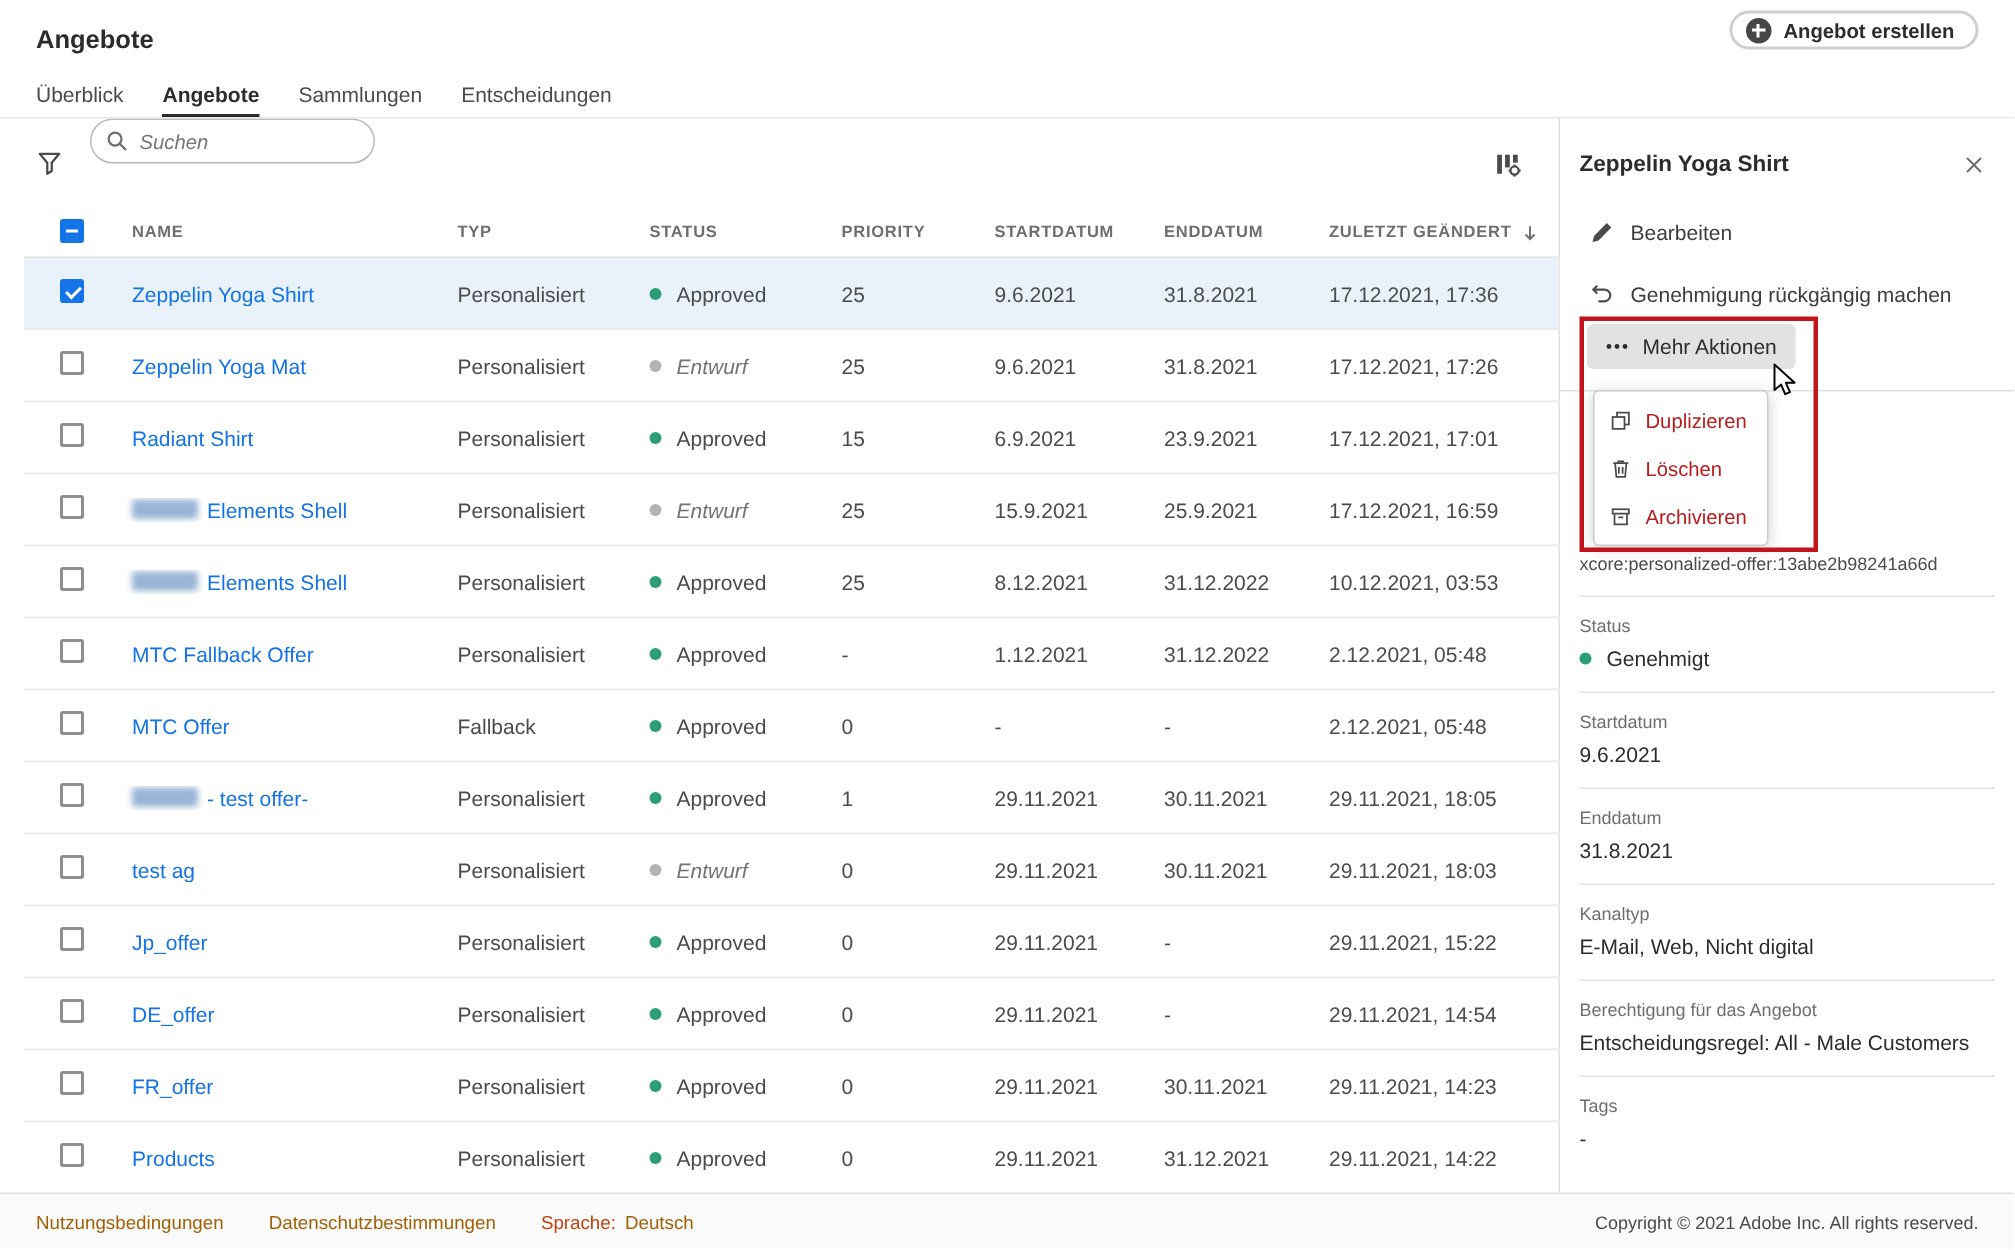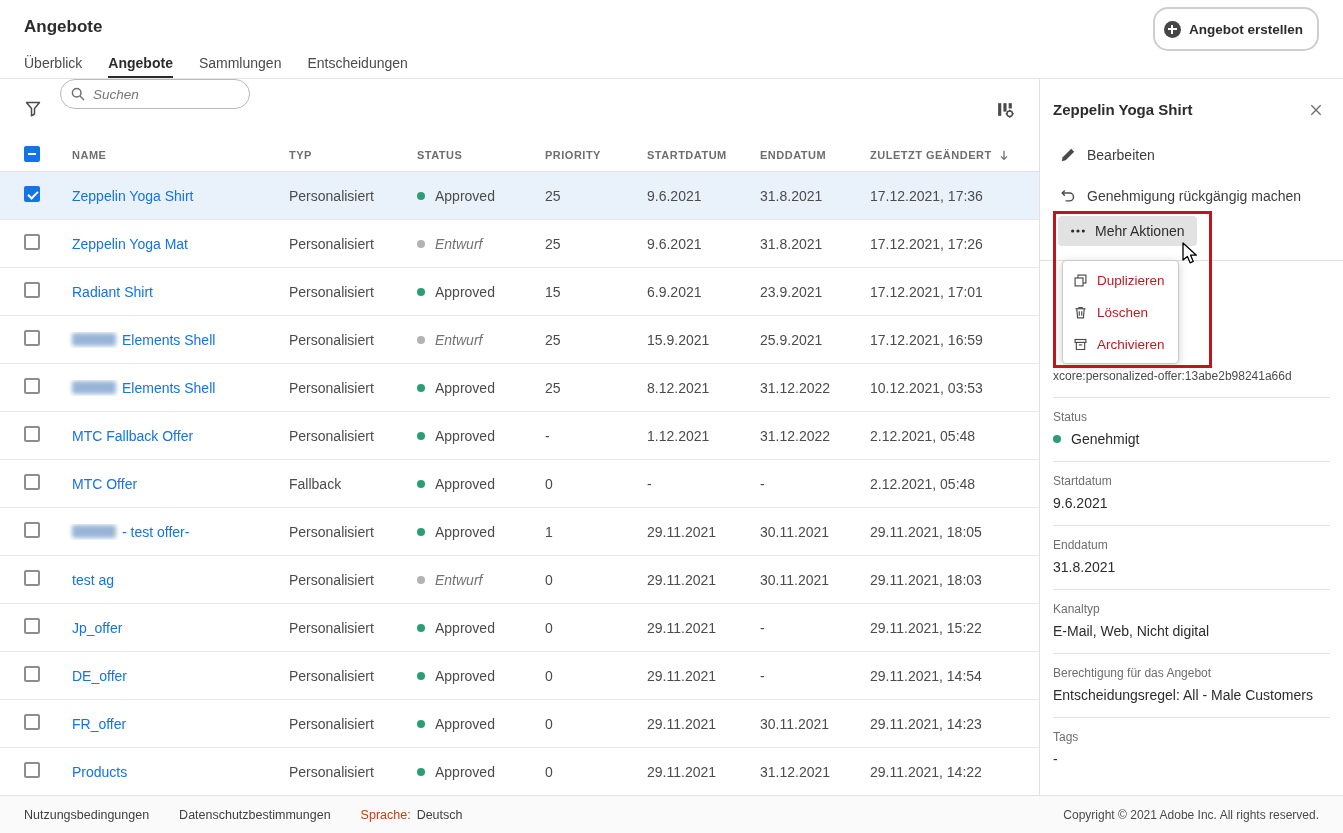--- a/index.html
+++ b/index.html
@@ -3,21 +3,21 @@
 <meta charset="utf-8">
 <style>
   * { margin:0; padding:0; box-sizing:border-box; }
   html,body { width:1343px; height:833px; }
   body { font-family:"Liberation Sans","DejaVu Sans",sans-serif; font-size:14px; color:#4b4b4b; background:#fff; overflow:hidden; }
   .app { position:relative; width:1343px; height:833px; overflow:hidden; background:#fff; }
 
   
   .topbar { height:48px; display:flex; align-items:center; padding:0 24px; position:relative; }
   .page-title { font-size:17px; font-weight:700; color:#2c2c2c; margin-top:6px; }
-  .create-btn { position:absolute; right:24px; top:7px; height:44px; display:flex; align-items:center; gap:8px; padding:0 14px 0 9px; border:2px solid #cfcfcf; border-radius:15px; background:#fff; font-size:13.5px; font-weight:600; color:#2c2c2c; cursor:pointer; }
+  .create-btn { position:absolute; right:24px; top:7px; height:26px; display:flex; align-items:center; gap:8px; padding:0 14px 0 9px; border:2px solid #cfcfcf; border-radius:15px; background:#fff; font-size:13.5px; font-weight:600; color:#2c2c2c; cursor:pointer; }
   .plus-circle { width:17px; height:17px; border-radius:50%; background:#464646; position:relative; flex:none; }
   .plus-circle::before,.plus-circle::after { content:""; position:absolute; background:#fff; }
   .plus-circle::before { left:4px; top:7.5px; width:9px; height:2px; }
   .plus-circle::after  { left:7.5px; top:4px; width:2px; height:9px; }
 
   
   .tabs { display:flex; gap:26px; padding:0 24px; height:31px; border-bottom:1px solid #e6e6e6; }
   .tab { display:flex; align-items:center; height:100%; position:relative; font-size:14px; color:#4b4b4b; cursor:pointer; }
   .tab.active { color:#2c2c2c; font-weight:700; }
   .tab.active::after { content:""; position:absolute; left:0; right:0; bottom:0; height:2px; background:#2c2c2c; }
@@ -29,21 +29,21 @@
   
   .toolbar { height:60px; flex:none; display:flex; padding:0 24px; gap:18px; }
   .icon-btn { display:inline-flex; align-items:center; justify-content:center; cursor:pointer; background:none; border:none; }
   .search-wrap { position:relative; }
   .search-input { width:190px; height:30px; border:1px solid #b9b9b9; border-radius:15px; padding:0 12px 0 32px; font-size:13.5px; font-family:inherit; color:#2c2c2c; outline:none; }
   .search-input::placeholder { font-style:italic; color:#767676; }
   .search-icon { position:absolute; left:10px; top:7px; }
   .col-settings { margin-left:auto; }
 
   
-  .thead, .trow { display:grid; grid-template-columns:48px 217px 128px 128px 102px 113px 110px 1fr; align-items:center; }
+  .thead, .trow { display:grid; grid-template-columns:48px 217px 128px 128px 102px 113px 110px 1fr; align-items:center;margin-left:16px; }
   .thead { height:33px; flex:none; border-bottom:1px solid #e1e1e1; font-size:11px; font-weight:700; color:#6e6e6e; letter-spacing:.5px; }
   .thead > div, .trow > .cell { padding-left:24px; white-space:nowrap; overflow:hidden; }
   .th-sort { display:flex; align-items:center; gap:6px; }
   .tbody { flex:1; overflow:hidden; }
   .trow { height:48px; border-bottom:1px solid #e8e8e8; font-size:14px; color:#4b4b4b; }
   .trow.selected { background:#e9f2fb; }
   .name-cell { display:flex; align-items:center; }
   .name-link { color:#1473e6; cursor:pointer; text-decoration:none; }
   .redacted { width:44px; height:13px; flex:none; background:#86a8cf; border-radius:2px; filter:blur(2px); margin-right:6px; opacity:.85; }
   .status-cell { display:flex; align-items:center; gap:10px; }
@@ -78,21 +78,21 @@
 
   
   .annotation { position:absolute; left:13px; top:132px; width:159px; height:157px; border:3px solid #c2151b; z-index:6; pointer-events:none; }
 
   
   .cursor { position:absolute; left:140px; top:163px; z-index:7; pointer-events:none; line-height:0; }
 
   
   .footer { position:absolute; left:0; bottom:0; width:100%; height:38px; background:#fafafa; border-top:1px solid #e1e1e1; display:flex; align-items:center; padding:0 24px; font-size:12.5px; z-index:10; }
   .footer-left { display:flex; align-items:center; gap:30px; }
-  .footer-link { color:#404040; cursor:pointer; text-decoration:none; }
+  .footer-link { color:#a16207; cursor:pointer; text-decoration:none; }
   .lang-group { display:flex; gap:6px; }
   .lang-label { color:#c2410c; }
   .copyright { margin-left:auto; color:#4b4b4b; font-size:12px; }
 
   svg { display:block; }
 </style>
 </head>
 <body>
 
 <div class="app">

